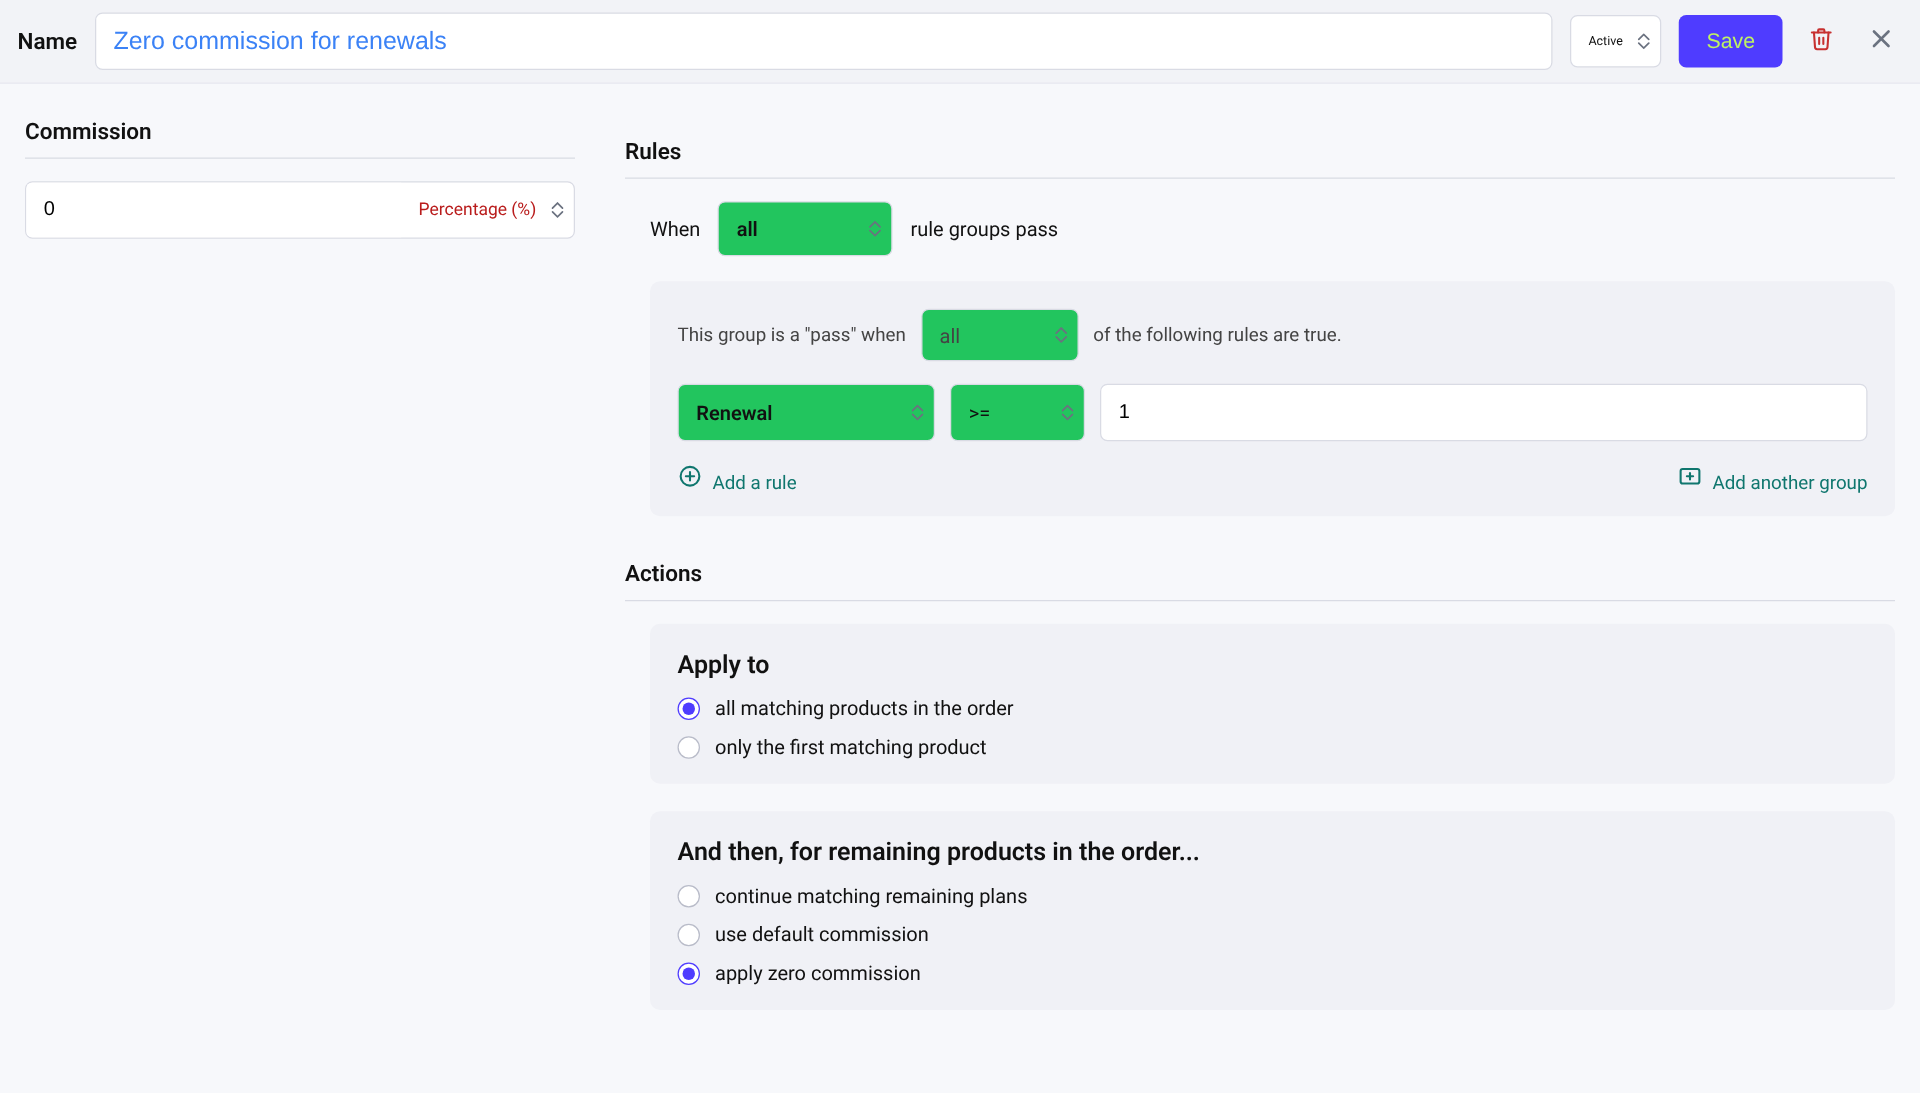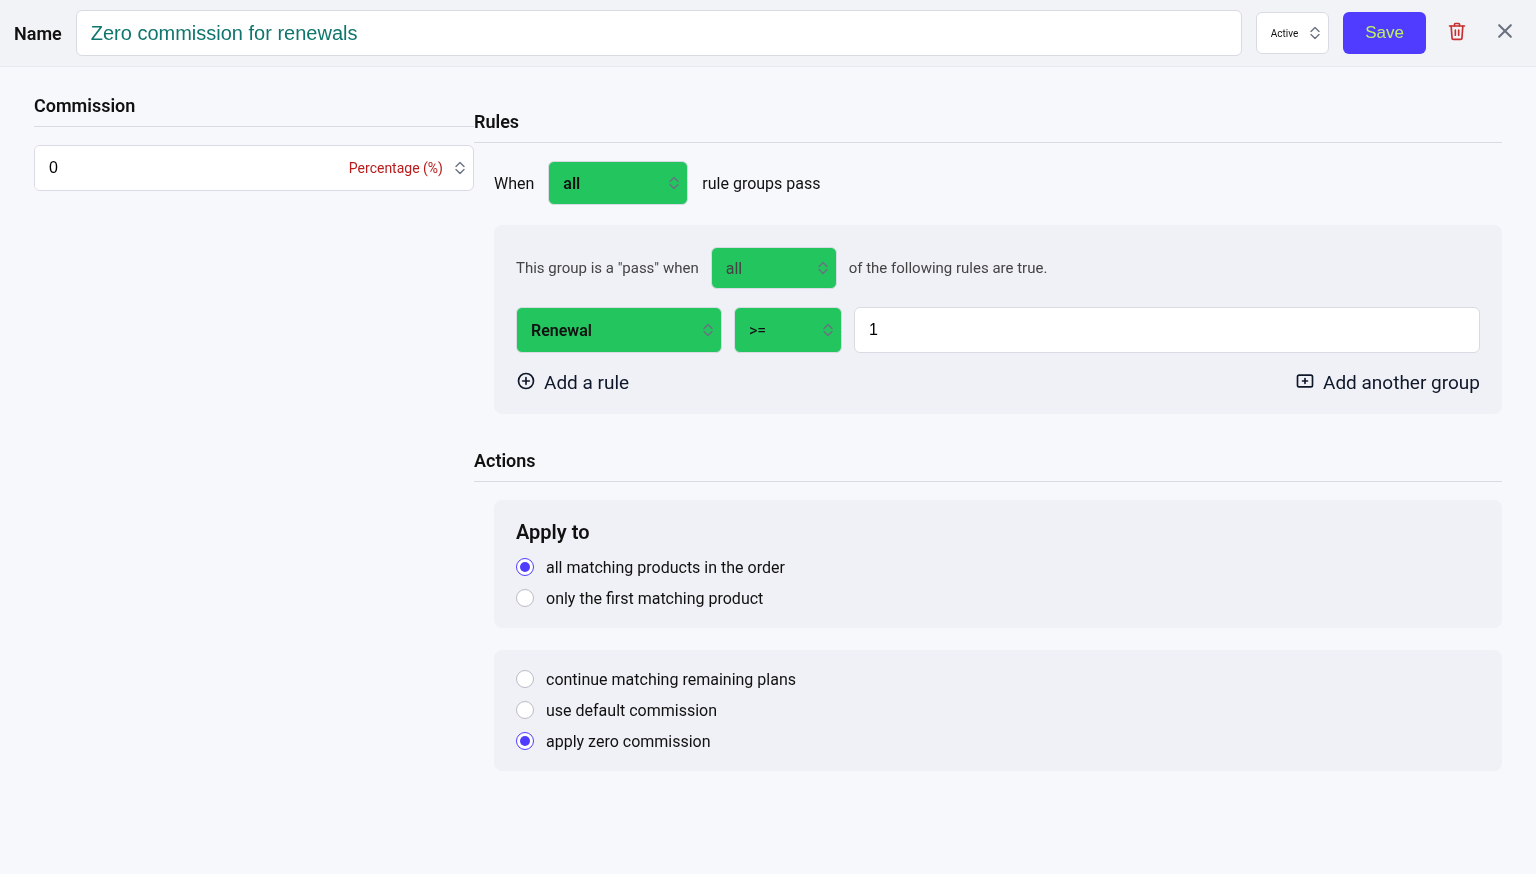--- a/index.html
+++ b/index.html
@@ -14,21 +14,21 @@
   }
   .header .name-label { font-weight: 600; font-size: 18px; }
   .name-input {
     flex: 1;
     height: 46px;
     padding: 0 14px;
     font-size: 20px;
     border: 1px solid #d9dbe4;
     border-radius: 6px;
     background: #fff;
-    color: #0f766e;
+    color: #3b82f6;
     outline: none;
   }
   .status-select {
     height: 42px;
     background: #fff;
     border: 1px solid #d9dbe4;
     border-radius: 6px;
     padding: 0 30px 0 14px;
     font-size: 10px;
     display: flex;
@@ -66,21 +66,22 @@
     align-items: center;
     justify-content: center;
     border-radius: 6px;
     cursor: pointer;
     color: #6b7280;
   }
   .trash-icon { color: #c73030; }
 
   .body {
     display: flex;
-    padding: 28px 34px;
+    padding: 28px 20px;
+    gap: 40px;
   }
   .col-left { width: 440px; flex-shrink: 0; }
   .col-right { flex: 1; margin-top: 16px; }
   .section-title {
     font-weight: 600;
     font-size: 18px;
     padding-bottom: 10px;
     border-bottom: 1px solid #d9dbe4;
     margin-bottom: 18px;
   }
@@ -162,41 +163,41 @@
     font-size: 16px;
     outline: none;
   }
   .group-footer {
     display: flex;
     justify-content: space-between;
     align-items: center;
   }
   .link-btn {
     display: flex;
-    align-items: flex-start;
+    align-items: flex-end;
     gap: 8px;
-    color: #0f172a;
-    font-size: 19px;
+    color: #0f766e;
+    font-size: 15px;
     cursor: pointer;
   }
 
   .actions-card {
     background: #f0f1f6;
     border-radius: 8px;
     padding: 20px 22px;
     margin: 0 0 22px 20px;
   }
   .actions-card h4 {
     font-size: 20px;
     font-weight: 600;
     margin-bottom: 14px;
   }
   .radio-opt {
     display: flex;
-    align-items: flex-start;
+    align-items: flex-end;
     gap: 12px;
     font-size: 16px;
     margin-bottom: 12px;
     cursor: pointer;
   }
   .radio-opt:last-child { margin-bottom: 0; }
   .radio-circle {
     width: 18px; height: 18px;
     border-radius: 50%;
     border: 1px solid #b9bcc9;
@@ -369,20 +370,21 @@
             <span>all matching products in the order</span>
           </label>
           <label class="radio-opt">
             <span class="radio-circle"></span>
             <span>only the first matching product</span>
           </label>
         </div>
     </div>
 
     <div class="actions-card">
+      <h4>And then, for remaining products in the order...</h4>
       <div id="remaining-options">
           <label class="radio-opt">
             <span class="radio-circle"></span>
             <span>continue matching remaining plans</span>
           </label>
           <label class="radio-opt">
             <span class="radio-circle"></span>
             <span>use default commission</span>
           </label>
           <label class="radio-opt">

